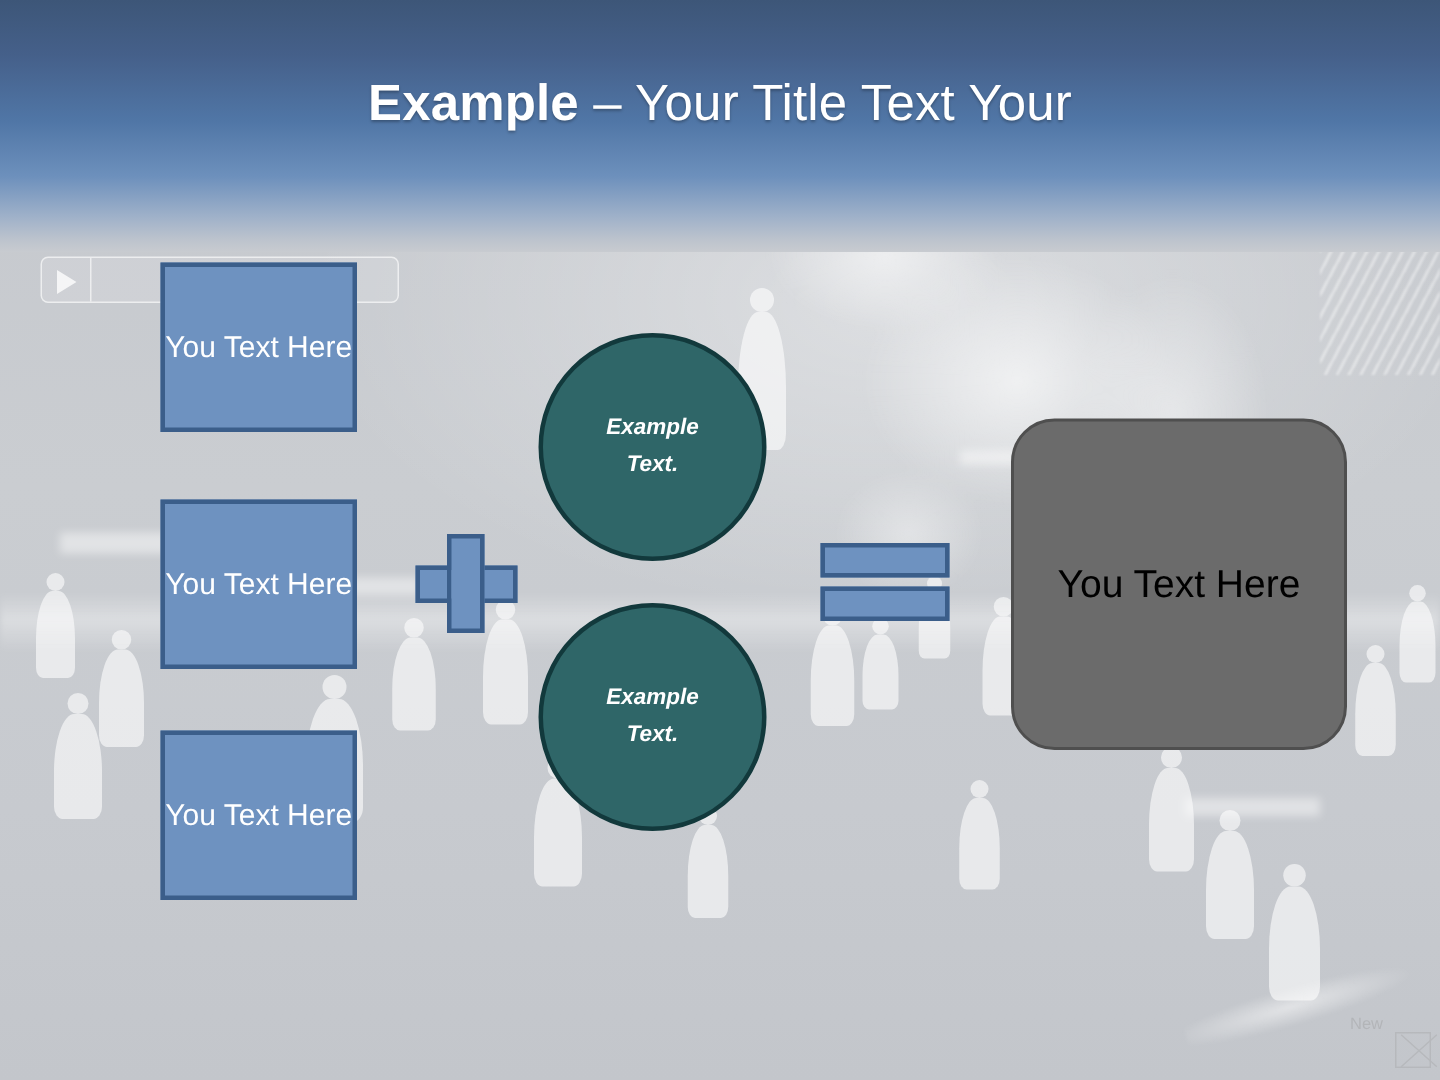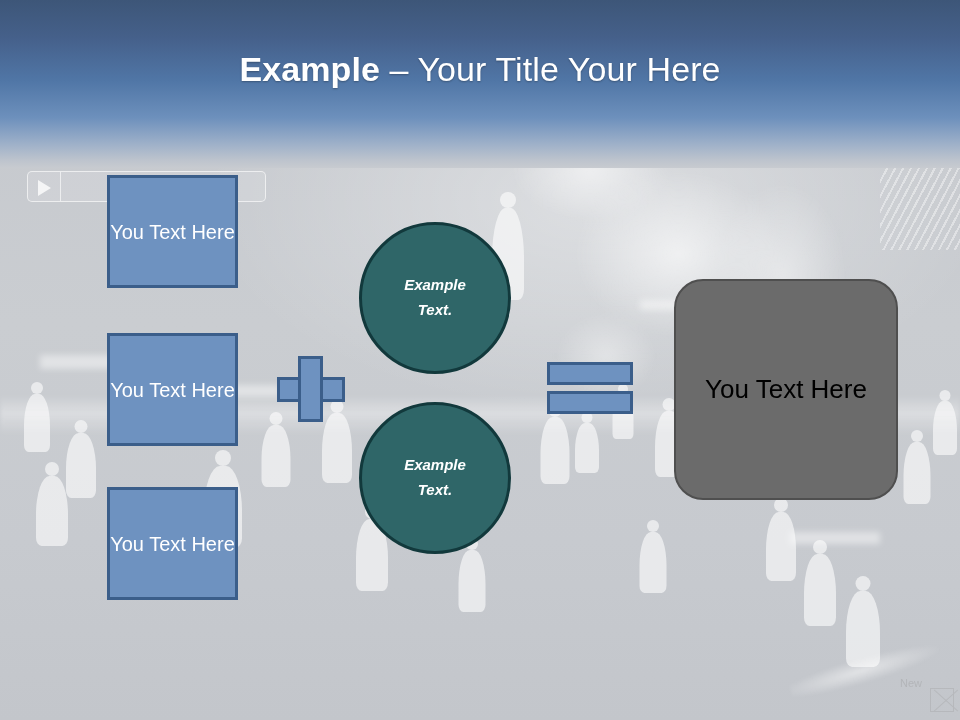--- a/index.html
+++ b/index.html
@@ -309,21 +309,21 @@
       </div>
   </div>
 
   <div class="bg-floor"></div>
   <div class="bg-hand"></div>
   <div class="bg-fan"></div>
   <div class="bg-swoosh"></div>
   <div class="bg-header"></div>
 
   <div id="title">
-    <span class="strong">Example</span><span> – Your Title Your Here</span>
+    <span class="strong">Example</span><span> – Your Title Text Your</span>
   </div>
 
   <div id="player-bar">
     <span class="play-tri"></span>
     <span class="divider"></span>
   </div>
 
   <div class="blue-box" id="box-1">
     <span>You Text Here</span>
   </div>

